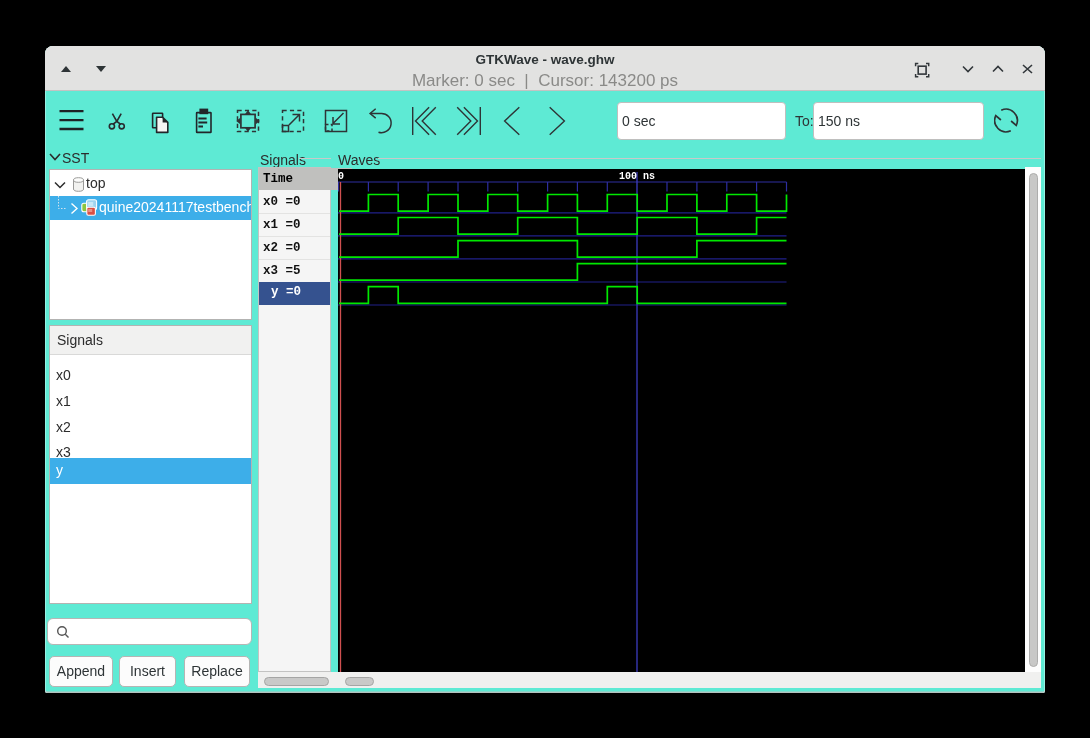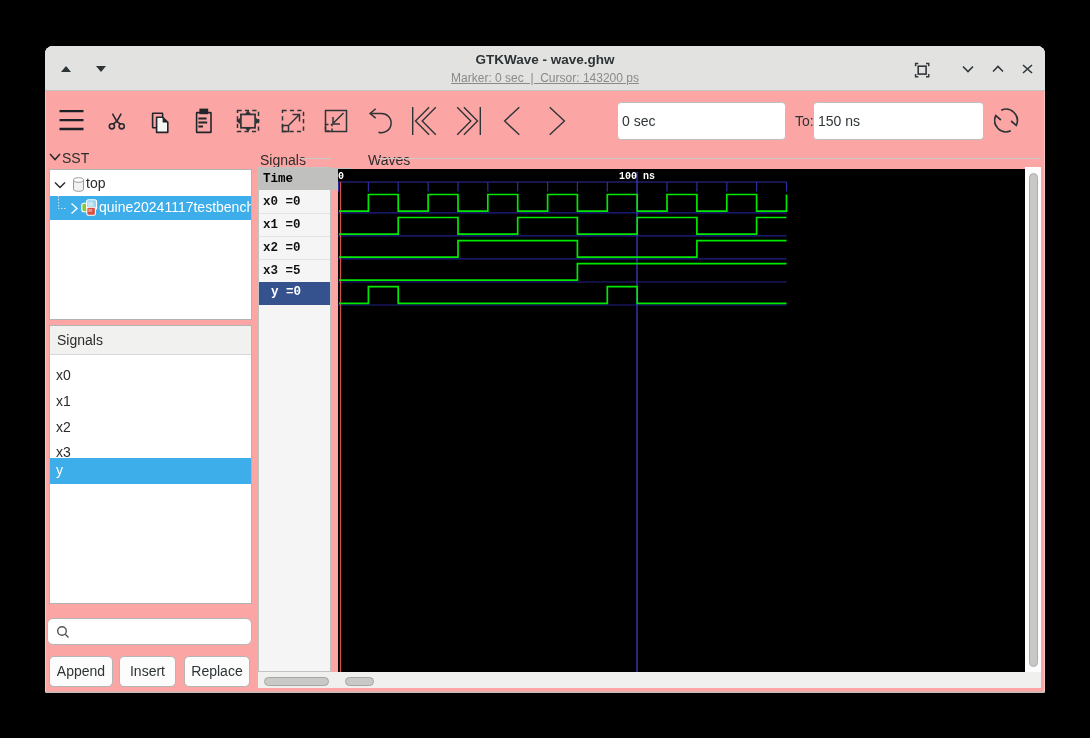--- a/index.html
+++ b/index.html
@@ -1,38 +1,38 @@
 <!DOCTYPE html>
 <html><head>
 <meta charset="utf-8">
 <style>
   html,body{margin:0;padding:0;background:#000;width:1090px;height:738px;overflow:hidden;}
   *{box-sizing:border-box;}
   .abs{position:absolute;}
   body{font-family:"Liberation Sans",sans-serif;}
-  #win{position:absolute;left:45px;top:46px;width:1000px;height:647px;background:#fca5a5;border-radius:8px 8px 2px 2px;overflow:hidden;box-shadow:inset 0 1px 0 rgba(255,255,255,.9), inset 1px 0 0 rgba(255,255,255,.35), inset -1px 0 0 rgba(255,255,255,.35), inset 0 -1.5px 0 rgba(190,190,188,.9);}
+  #win{position:absolute;left:45px;top:46px;width:1000px;height:647px;background:#5eead4;border-radius:8px 8px 2px 2px;overflow:hidden;box-shadow:inset 0 1px 0 rgba(255,255,255,.9), inset 1px 0 0 rgba(255,255,255,.35), inset -1px 0 0 rgba(255,255,255,.35), inset 0 -1.5px 0 rgba(190,190,188,.9);}
   #titlebar{position:absolute;left:0;top:0;width:1000px;height:45px;background:#e2e2e1;border-bottom:1px solid #c3c3c2;}
   .tbicon{position:absolute;top:58px;}
   svg{display:block;}
   .ilabel{position:absolute;top:67px;font-size:14px;color:#2e3436;}
   .tbinput{position:absolute;top:56px;height:38px;background:#fff;border:1px solid #bfbfbe;border-radius:4px;font-size:14px;color:#2e3436;line-height:36px;padding-left:4px;}
   .panelbox{position:absolute;background:#fff;border:1px solid #b3b3b2;}
   .plabel{position:absolute;font-size:14px;color:#2c2c2c;}
   .btn{position:absolute;top:656px;height:31px;background:#fcfcfc;border:1px solid #b5b5b4;border-radius:5px;font-size:14px;color:#2e3436;text-align:center;line-height:29px;}
   .mono{font-family:"Liberation Mono",monospace;font-weight:bold;}
 </style>
 </head>
 <body>
 <div id="win">
 
   <div id="titlebar">
     <div class="abs" style="left:16px;top:20px;width:0;height:0;border-left:5.5px solid transparent;border-right:5.5px solid transparent;border-bottom:6px solid #2e3436;"></div>
     <div class="abs" style="left:51px;top:20px;width:0;height:0;border-left:5.5px solid transparent;border-right:5.5px solid transparent;border-top:6px solid #2e3436;"></div>
     <div class="abs" style="left:0;top:6px;width:1000px;text-align:center;font-size:13.5px;font-weight:bold;color:#2e3436;">GTKWave - wave.ghw</div>
-    <div class="abs" style="left:0;top:25px;width:1000px;text-align:center;font-size:12px;color:#8a8a88;text-decoration:underline;">Marker: 0 sec &nbsp;|&nbsp; Cursor: 143200 ps</div>
+    <div class="abs" style="left:0;top:25px;width:1000px;text-align:center;font-size:17px;color:#8a8a88;">Marker: 0 sec &nbsp;|&nbsp; Cursor: 143200 ps</div>
     <svg class="abs" style="left:868px;top:15px;" width="18" height="18" viewBox="0 0 18 18" fill="none" stroke="#32373b" stroke-width="1.5">
       <rect x="5.2" y="5.2" width="7.9" height="7.9" stroke-width="1.6"></rect>
       <path d="M2.6,5.3 V2.6 H5.3 M13,2.6 H15.7 V5.3 M15.7,13 V15.7 H13 M5.3,15.7 H2.6 V13"></path>
     </svg>
     <svg class="abs" style="left:917px;top:19px;" width="12" height="8" viewBox="0 0 12 8" fill="none" stroke="#32373b" stroke-width="1.6">
         <path d="M1,1.5 L6,6.5 L11,1.5"></path>
       </svg>
     <svg class="abs" style="left:947px;top:19px;" width="12" height="8" viewBox="0 0 12 8" fill="none" stroke="#32373b" stroke-width="1.6">
         <path d="M1,6.5 L6,1.5 L11,6.5"></path>
       </svg>
@@ -179,21 +179,21 @@
     <div class="abs mono" style="left:4px;top:96px;font-size:12.5px;color:#111;">x3 =5</div>
     <div class="abs" style="left:0;top:114px;width:71px;height:23px;background:#35528f;">
       <div class="abs mono" style="left:12px;top:3px;font-size:12.5px;color:#fff;">y =0</div>
     </div>
   </div>
 
   <div class="abs" style="left:213px;top:626px;width:75px;height:16px;background:#f0f0ef;">
     <div class="abs" style="left:6px;top:4.5px;width:65px;height:9px;background:#c9c9c8;border:1px solid #a5a5a4;border-radius:4.5px;"></div>
   </div>
 
-  <div class="plabel" style="left:293px;top:106px;margin-left:30px;">Waves</div>
+  <div class="plabel" style="left:293px;top:106px;">Waves</div>
   <div class="abs" style="left:333px;top:112px;width:663px;height:1px;background:#c9c9c8;"></div>
   <svg class="abs" style="left:292.5px;top:122.6px;background:#000;" width="687" height="504" viewBox="0 0 687 504">
     <g stroke="#2e2ea0" stroke-width="1.2" fill="none">
       <path d="M0,13 H448.5"></path>
       <path d="M0.5,13 V22.5 M30.4,13 V22.5 M60.2,13 V22.5 M90.1,13 V22.5 M120,13 V22.5 M149.8,13 V22.5 M179.7,13 V22.5 M209.6,13 V22.5 M239.4,13 V22.5 M269.3,13 V22.5 M329,13 V22.5 M358.9,13 V22.5 M388.8,13 V22.5 M418.6,13 V22.5 M448.5,13 V22.5"></path>
     </g>
     <g stroke="#20208a" stroke-width="1.2" fill="none">
       <path d="M0,43.8 H448.5 M0,66.8 H448.5 M0,89.9 H448.5 M0,113 H448.5 M0,136 H448.5"></path>
     </g>
     <path d="M299,3 V503" stroke="#3c3cc0" stroke-width="1.3"></path>

